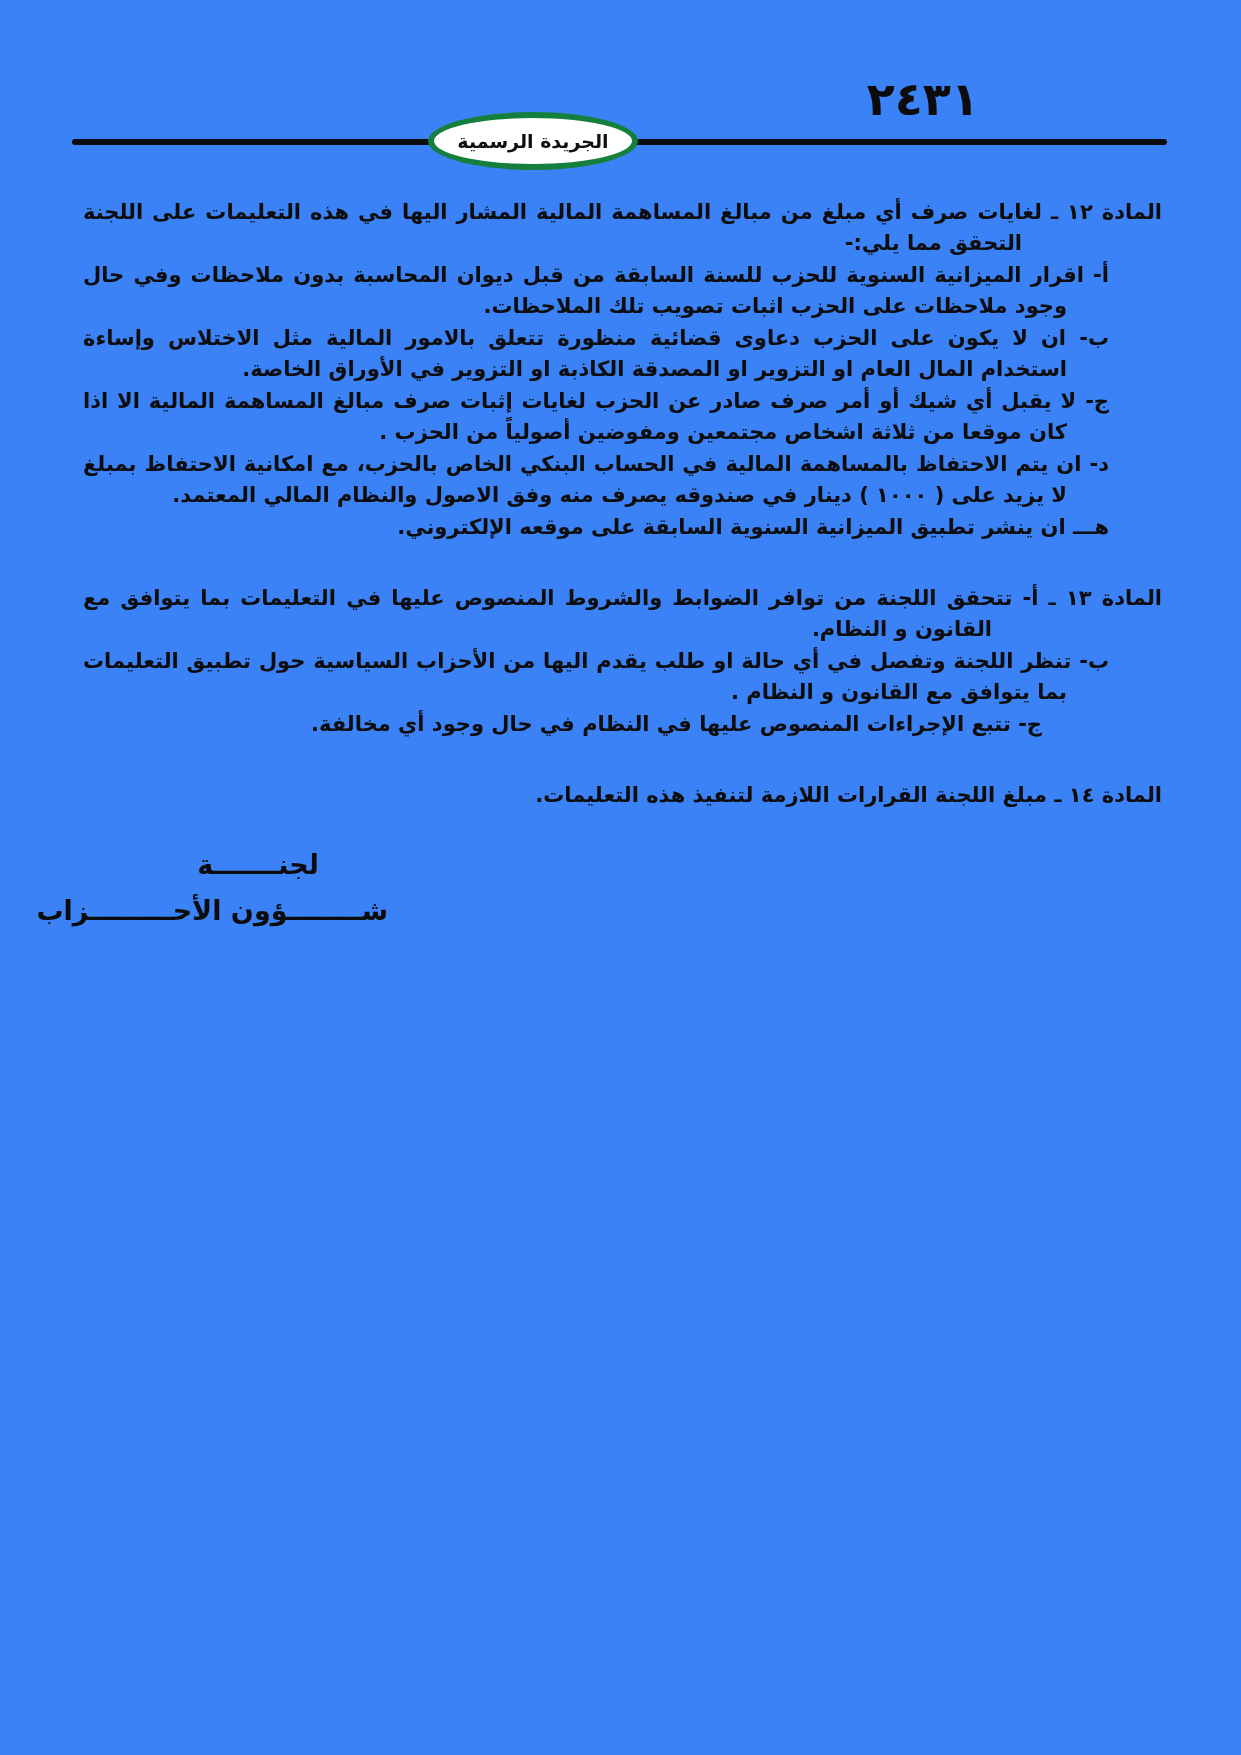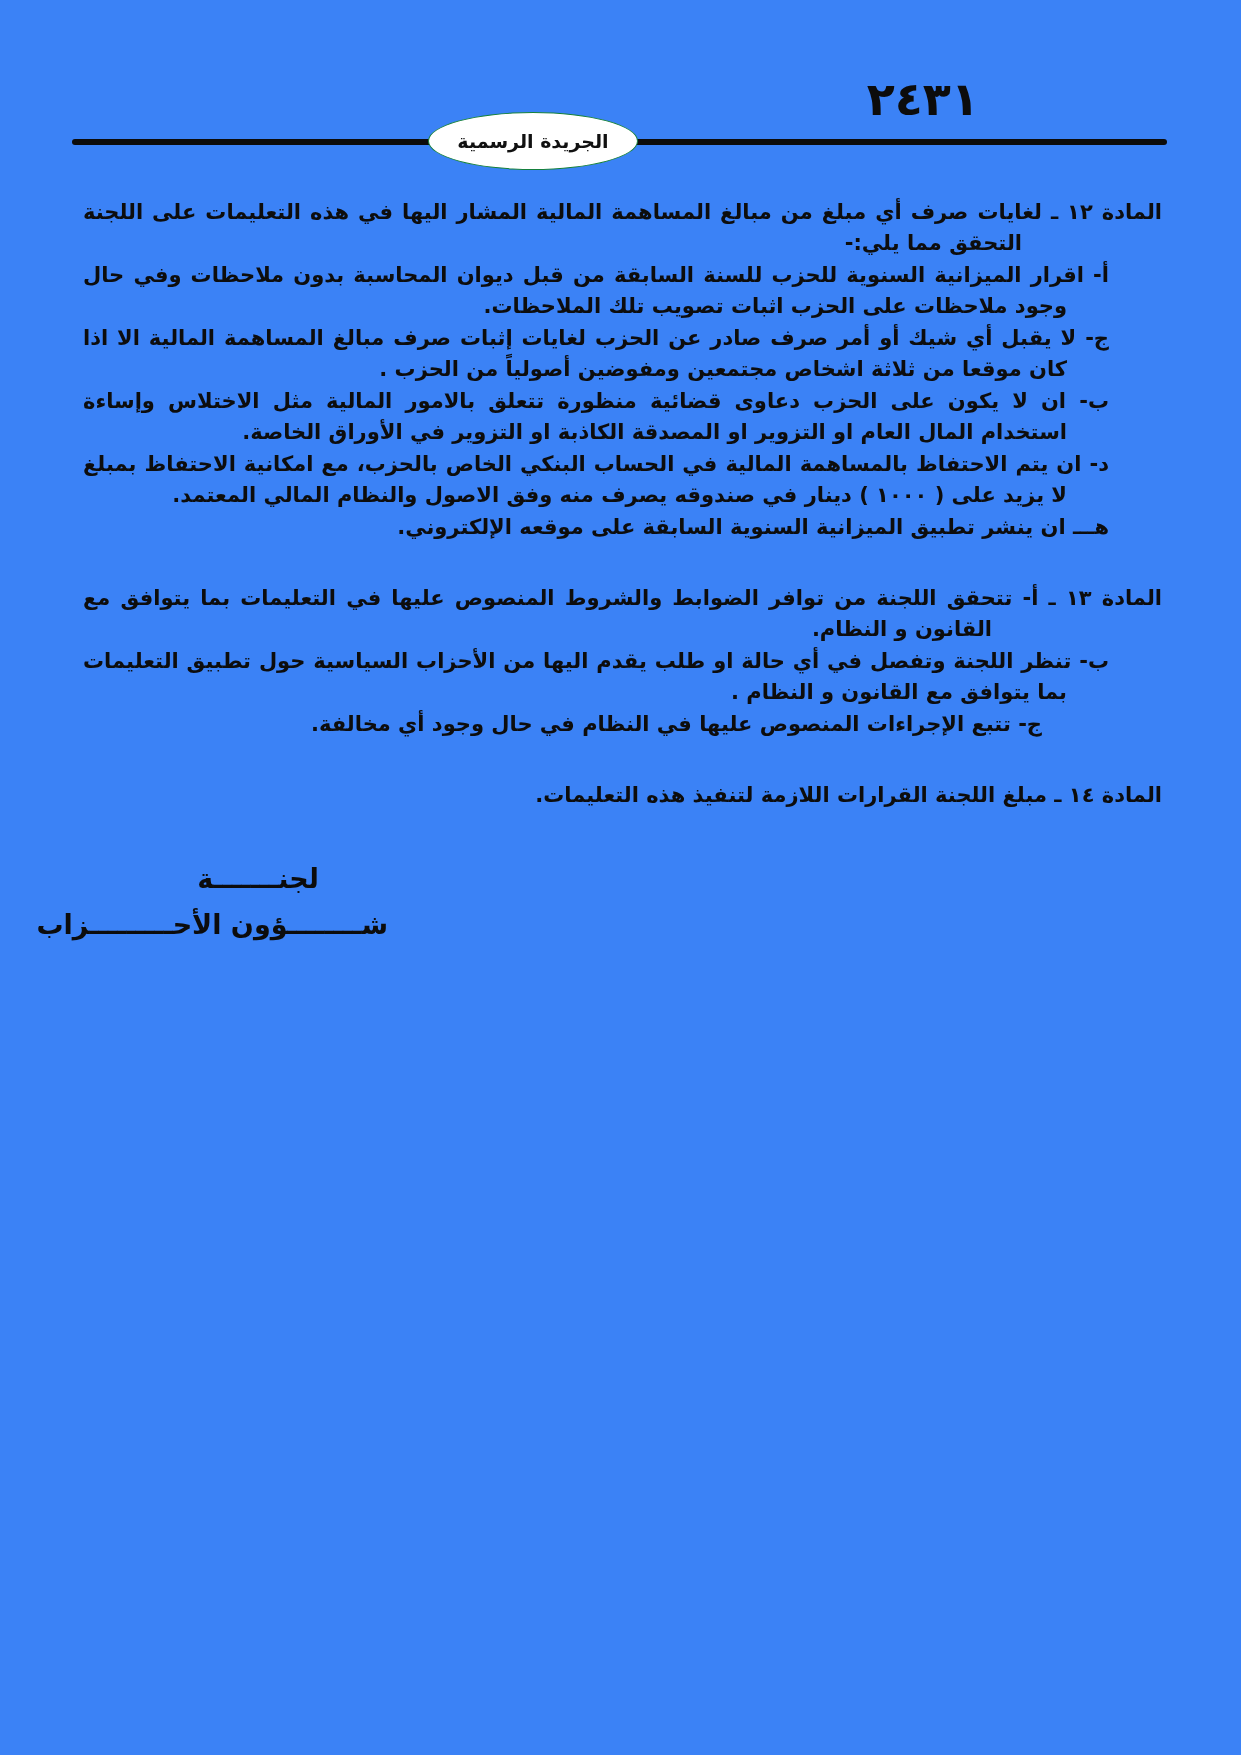--- a/index.html
+++ b/index.html
@@ -39,21 +39,21 @@
     background: #0c0c0c;
     border-radius: 3px;
   }
   .badge {
     position: absolute;
     top: 112px;
     left: 428px;
     width: 210px;
     height: 58px;
     background: #ffffff;
-    border: 1px solid #15803d;
+    border: 6px solid #15803d;
     border-radius: 50%;
     display: flex;
     align-items: center;
     justify-content: center;
     box-shadow: inset 0 0 0 2px #ffffff;
   }
   .badge span {
     font-size: 19px;
     font-weight: bold;
     white-space: nowrap;
@@ -87,21 +87,21 @@
   .item-deep {
     padding-right: 175px;
     text-indent: -55px;
   }
   .art-label { white-space: nowrap; }
   .gap { margin-top: 40px; }
 
   
   .signature {
     width: 260px;
-    margin: 48px auto 0 46px;
+    margin: 34px auto 0 46px;
     text-align: center;
     font-weight: bold;
     font-size: 27px;
     line-height: 40px;
     color: #0c0c0c;
   }
   .signature .sig2 { margin-top: 6px; white-space: nowrap; }
 </style>
 </head>
 <body>
@@ -121,26 +121,26 @@
     <p class="para art-intro">
       <span class="art-label">المادة ١٢ ـ</span>
       <span>لغايات صرف أي مبلغ من مبالغ المساهمة المالية المشار اليها في هذه التعليمات على اللجنة التحقق مما يلي:-</span>
     </p>
 
     <p class="para item">
       <span class="art-label">أ-</span>
       <span>اقرار الميزانية السنوية للحزب للسنة السابقة من قبل ديوان المحاسبة بدون ملاحظات وفي حال وجود ملاحظات على الحزب اثبات تصويب تلك الملاحظات.</span>
     </p>
     <p class="para item">
+      <span class="art-label">ب-</span>
+      <span>ان لا يكون على الحزب دعاوى قضائية منظورة تتعلق بالامور المالية مثل الاختلاس وإساءة استخدام المال العام او التزوير او المصدقة الكاذبة او التزوير في الأوراق الخاصة.</span>
+    </p>
+    <p class="para item">
       <span class="art-label">ج-</span>
       <span>لا يقبل أي شيك أو أمر صرف صادر عن الحزب لغايات إثبات صرف مبالغ المساهمة المالية الا اذا كان موقعا من ثلاثة اشخاص مجتمعين ومفوضين أصولياً من الحزب .</span>
-    </p>
-    <p class="para item">
-      <span class="art-label">ب-</span>
-      <span>ان لا يكون على الحزب دعاوى قضائية منظورة تتعلق بالامور المالية مثل الاختلاس وإساءة استخدام المال العام او التزوير او المصدقة الكاذبة او التزوير في الأوراق الخاصة.</span>
     </p>
     <p class="para item">
       <span class="art-label">د-</span>
       <span>ان يتم الاحتفاظ بالمساهمة المالية في الحساب البنكي الخاص بالحزب، مع امكانية الاحتفاظ بمبلغ لا يزيد على ( ١٠٠٠ ) دينار في صندوقه يصرف منه وفق الاصول والنظام المالي المعتمد.</span>
     </p>
     <p class="para item">
       <span class="art-label">هـــ</span>
       <span>ان ينشر تطبيق الميزانية السنوية السابقة على موقعه الإلكتروني.</span>
     </p>
 

